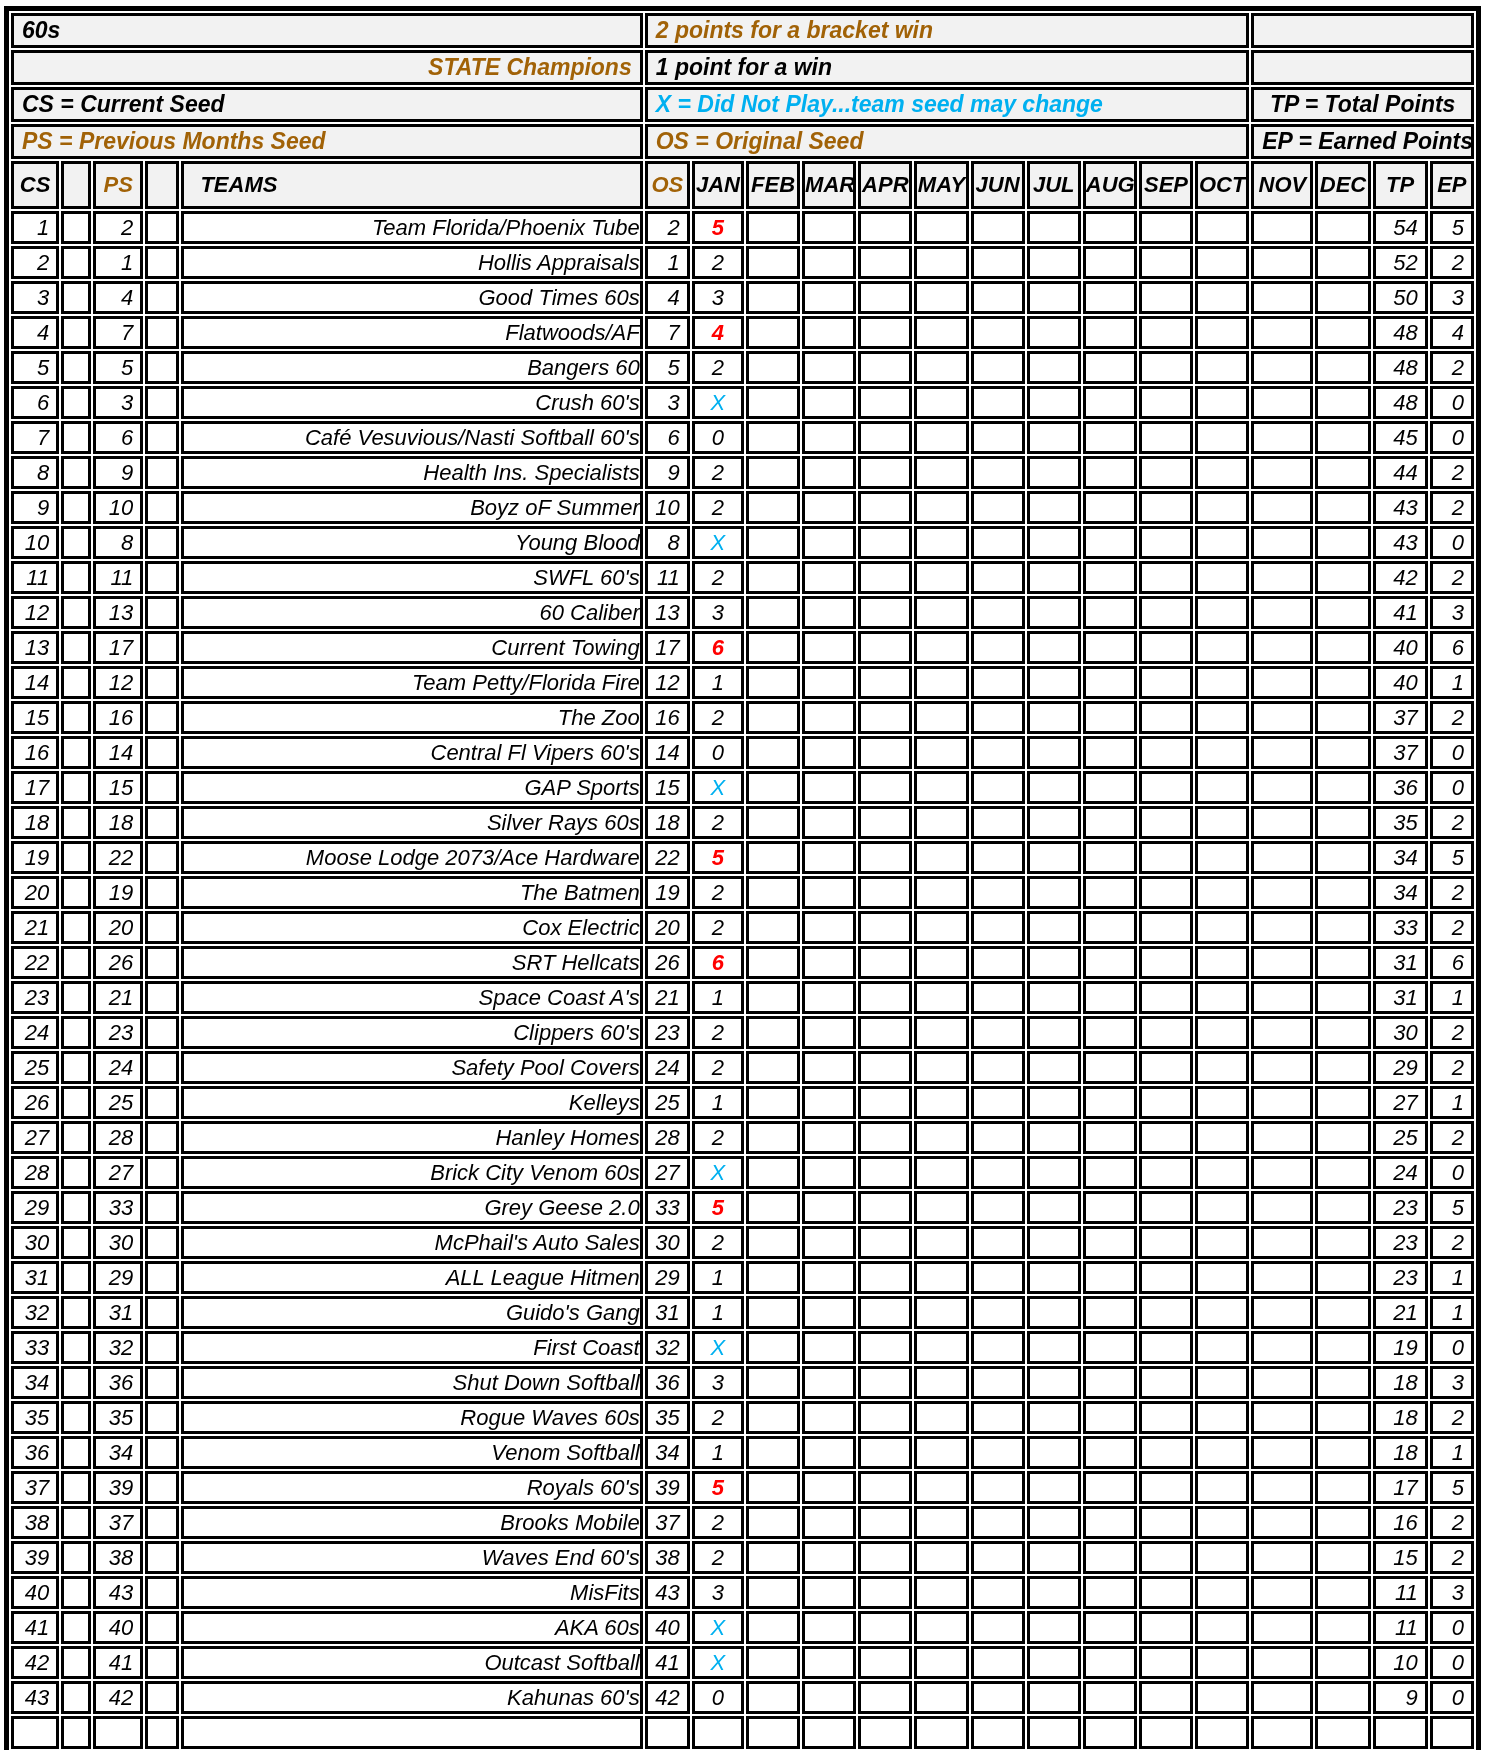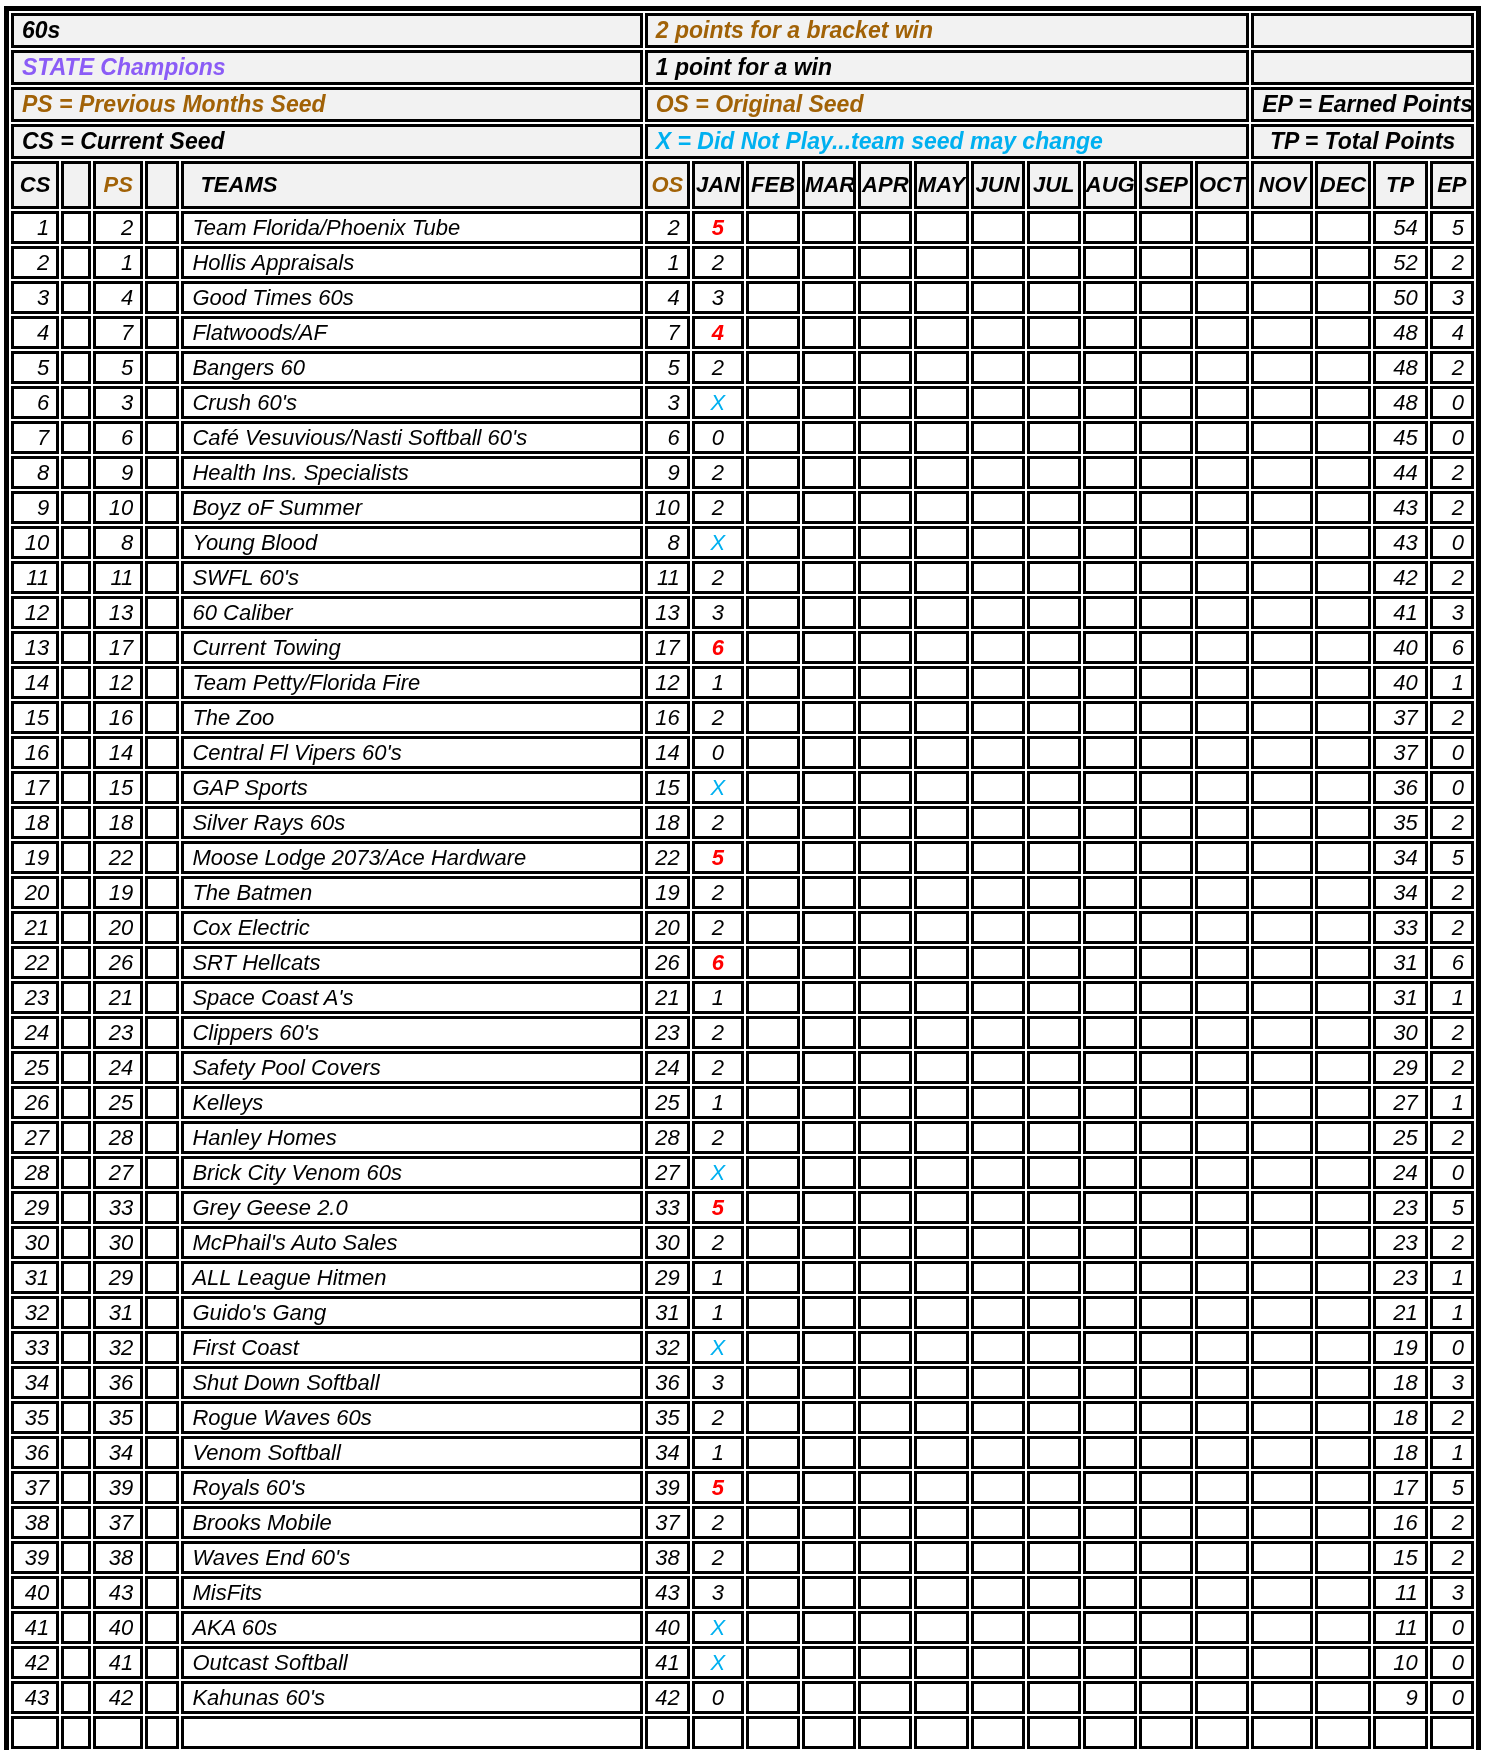--- a/index.html
+++ b/index.html
@@ -5,28 +5,28 @@
   html,body{margin:0;padding:0;background:#ffffff;}
   body{width:1500px;height:1750px;font-family:"Liberation Sans","DejaVu Sans",sans-serif;}
   .sheet{padding:6px 4px;font-style:italic;}
   table{border-collapse:separate;border-spacing:2px;table-layout:fixed;border:5px solid #000;background:#fff;width:1477px;}
   td{border:3px solid #000;box-sizing:border-box;overflow:hidden;white-space:nowrap;padding:0;vertical-align:middle;color:#000;}
   
   tr.legend-row td{height:35px;background:#f2f2f2;font-weight:bold;font-size:23px;line-height:27px;padding:0 8px;}
   td.center{text-align:center;}
   td.red{color:#a16207;}
   td.blue{color:#00b0f0;}
-  td.gold{color:#8b5cf6;text-align:left;margin-left:28px;}
+  td.gold{color:#a16207;text-align:right;margin-left:28px;}
   
   tr.header-row td{height:48px;background:#f2f2f2;font-weight:bold;font-size:22px;line-height:24px;text-align:center;}
   tr.header-row td.team{text-align:left;padding-left:16px;}
   
   tr.data-row td{height:33px;background:#fff;font-size:22px;line-height:26px;}
   tr.data-row td.num{text-align:right;padding-right:7px;}
-  tr.data-row td.team{text-align:left;padding-left:8px;}
+  tr.data-row td.team{text-align:right;padding-left:8px;}
   tr.data-row td.jan{text-align:center;}
   tr.data-row td.jan.red{color:#ff0000;font-weight:bold;}
   tr.data-row td.jan.blue{color:#00b0f0;}
 </style>
 </head>
 <body>
 
 <div class="sheet">
   <table>
     <colgroup>
@@ -56,28 +56,28 @@
         <td colspan="5">60s</td>
         <td colspan="11" class="red">2 points for a bracket win</td>
         <td colspan="4"></td>
       </tr>
       <tr class="legend-row">
         <td colspan="5" class="gold">STATE Champions</td>
         <td colspan="11">1 point for a win</td>
         <td colspan="4"></td>
       </tr>
       <tr class="legend-row">
+        <td colspan="5">CS = Current Seed</td>
+        <td colspan="11" class="blue">X = Did Not Play...team seed may change</td>
+        <td colspan="4" class="center">TP = Total Points</td>
+      </tr>
+      <tr class="legend-row">
         <td colspan="5" class="red">PS = Previous Months Seed</td>
         <td colspan="11" class="red">OS = Original Seed</td>
         <td colspan="4" class="center">EP = Earned Points</td>
-      </tr>
-      <tr class="legend-row">
-        <td colspan="5">CS = Current Seed</td>
-        <td colspan="11" class="blue">X = Did Not Play...team seed may change</td>
-        <td colspan="4" class="center">TP = Total Points</td>
       </tr>
     <tr class="header-row">
           <td>CS</td>
           <td></td>
           <td class="red">PS</td>
           <td></td>
           <td class="team">TEAMS</td>
           <td class="red">OS</td>
           <td>JAN</td>
           <td>FEB</td>

